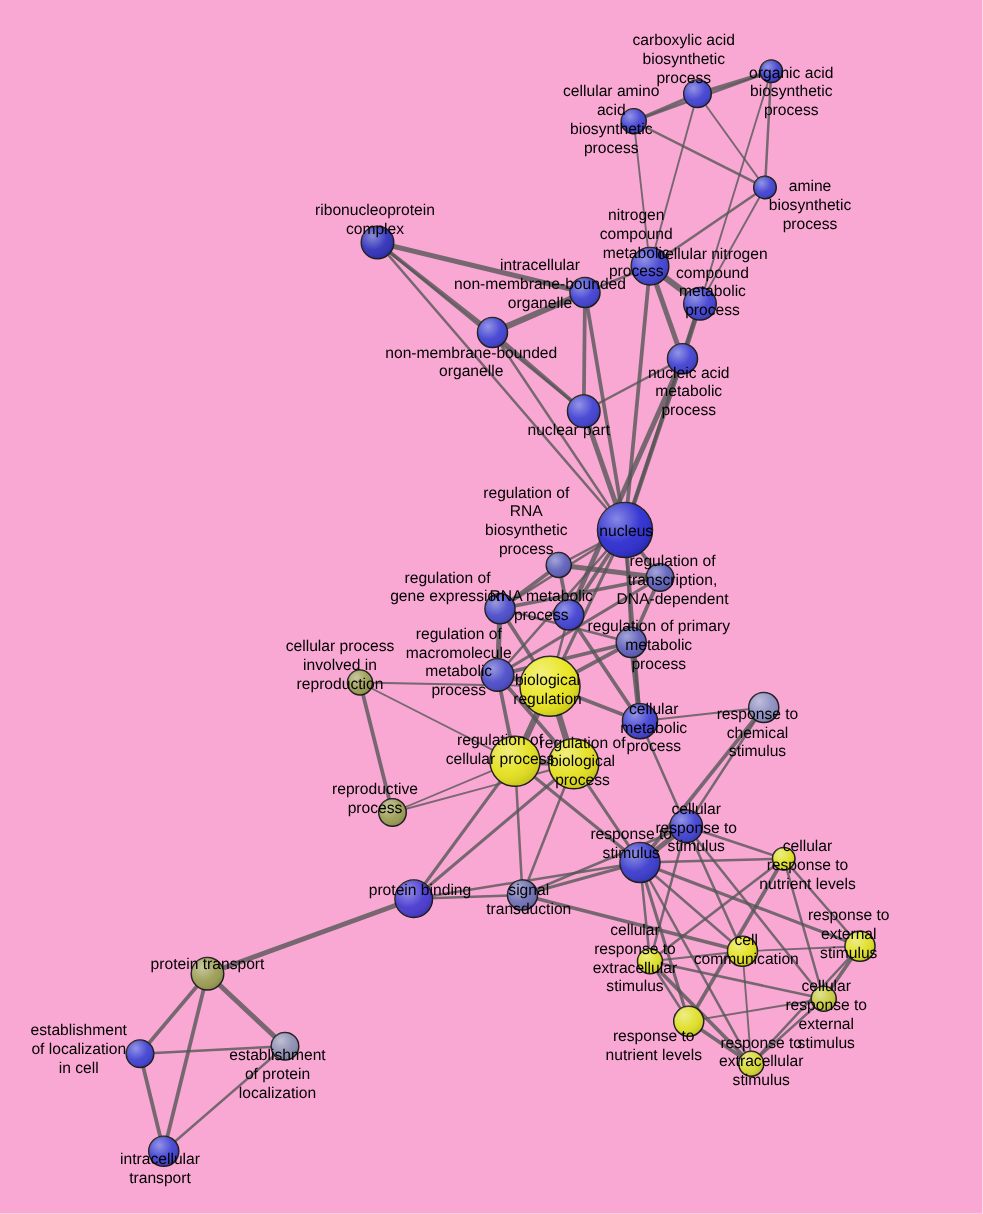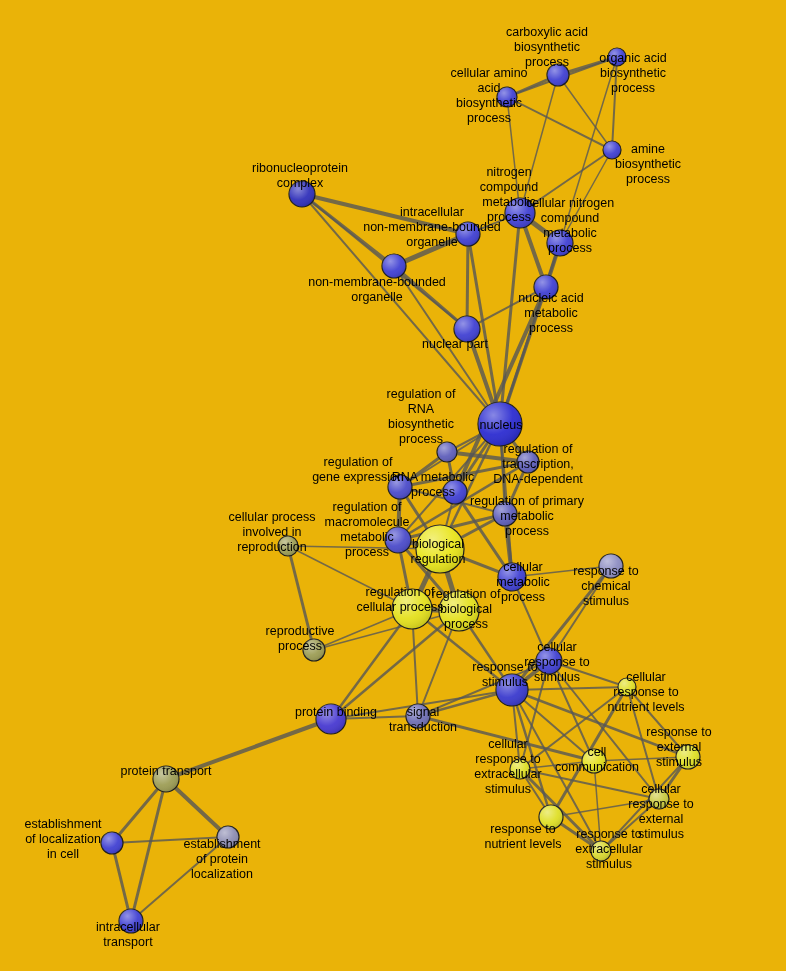--- a/index.html
+++ b/index.html
@@ -5,21 +5,21 @@
   html, body {
     margin: 0;
     padding: 0;
     background: #ffffff;
     font-family: "Liberation Sans", sans-serif;
   }
   #stage {
     position: relative;
     width: 786px;
     height: 971px;
-    background: #eab308;
+    background: #f9a8d4;
     overflow: hidden;
   }
   svg { display: block; }
   .edge {
     stroke: #565656;
     stroke-opacity: 0.8;
     stroke-linecap: round;
     fill: none;
   }
   .node {

